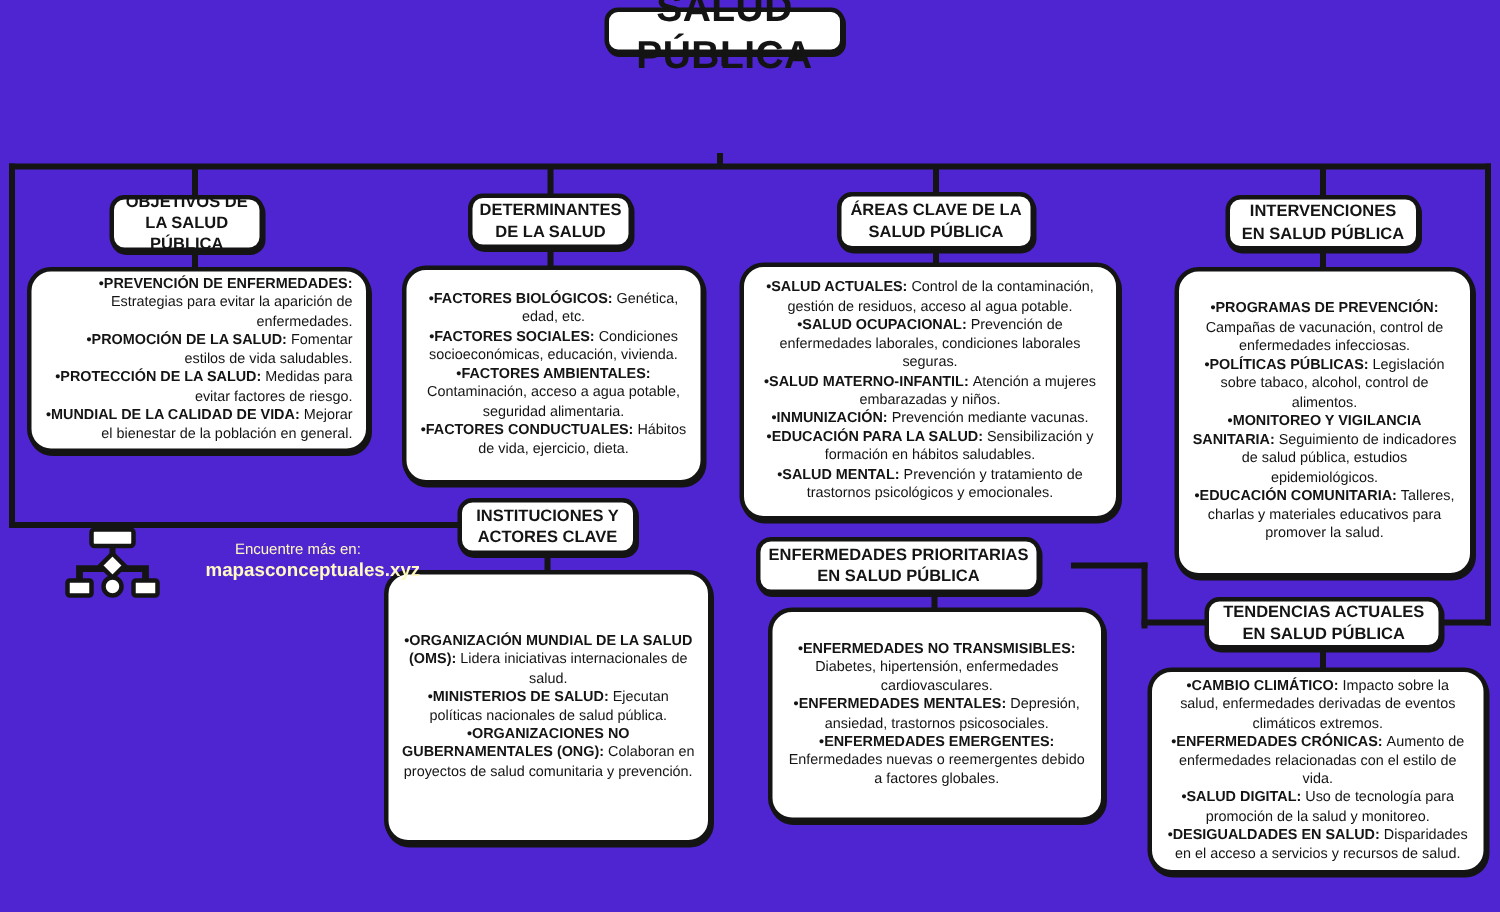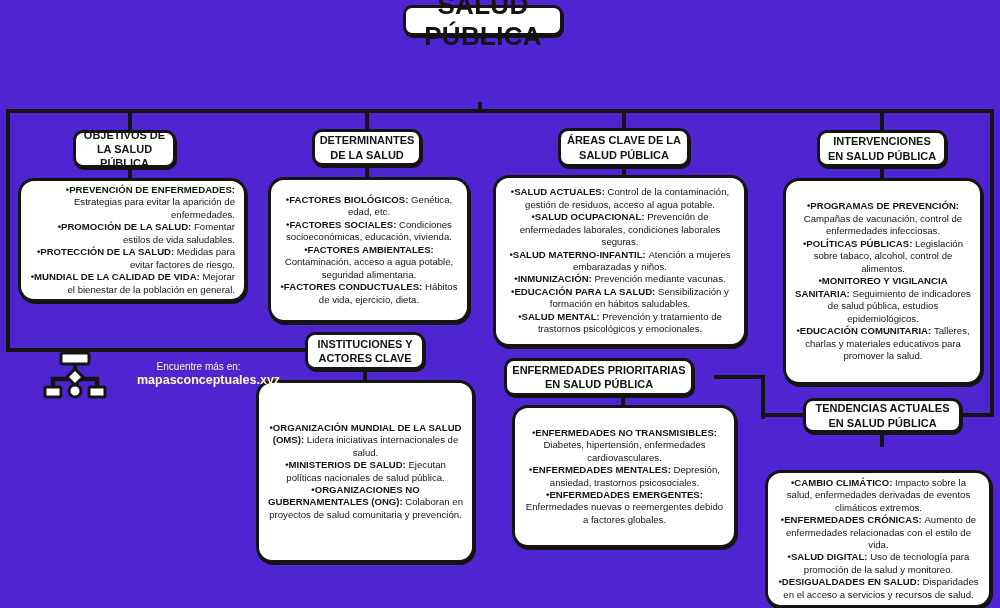--- a/index.html
+++ b/index.html
@@ -90,21 +90,21 @@
   <div class="box body-box" style="left:256px;top:380px;width:219px;height:183px;">
       <div class="item"><b>•ORGANIZACIÓN MUNDIAL DE LA SALUD (OMS): </b><span>Lidera iniciativas internacionales de salud.</span></div>
       <div class="item"><b>•MINISTERIOS DE SALUD: </b><span>Ejecutan políticas nacionales de salud pública.</span></div>
       <div class="item"><b>•ORGANIZACIONES NO GUBERNAMENTALES (ONG): </b><span>Colaboran en proyectos de salud comunitaria y prevención.</span></div>
     </div>
   <div class="box body-box" style="left:512px;top:405px;width:225px;height:143px;">
       <div class="item"><b>•ENFERMEDADES NO TRANSMISIBLES: </b><span>Diabetes, hipertensión, enfermedades cardiovasculares.</span></div>
       <div class="item"><b>•ENFERMEDADES MENTALES: </b><span>Depresión, ansiedad, trastornos psicosociales.</span></div>
       <div class="item"><b>•ENFERMEDADES EMERGENTES: </b><span>Enfermedades nuevas o reemergentes debido a factores globales.</span></div>
     </div>
-  <div class="box body-box" style="left:765px;top:470px;width:227px;height:138px;">
+  <div class="box body-box" style="left:765px;top:445px;width:227px;height:138px;">
       <div class="item"><b>•CAMBIO CLIMÁTICO: </b><span>Impacto sobre la salud, enfermedades derivadas de eventos climáticos extremos.</span></div>
       <div class="item"><b>•ENFERMEDADES CRÓNICAS: </b><span>Aumento de enfermedades relacionadas con el estilo de vida.</span></div>
       <div class="item"><b>•SALUD DIGITAL: </b><span>Uso de tecnología para promoción de la salud y monitoreo.</span></div>
       <div class="item"><b>•DESIGUALDADES EN SALUD: </b><span>Disparidades en el acceso a servicios y recursos de salud.</span></div>
     </div>
 
   <div class="logo">
     <svg width="66" height="48" viewBox="0 0 66 48">
       <path d="M33 10 V20" stroke="#141414" stroke-width="4" fill="none"></path>
       <path d="M11 41 V28 H55 V41" stroke="#141414" stroke-width="4.5" fill="none"></path>

